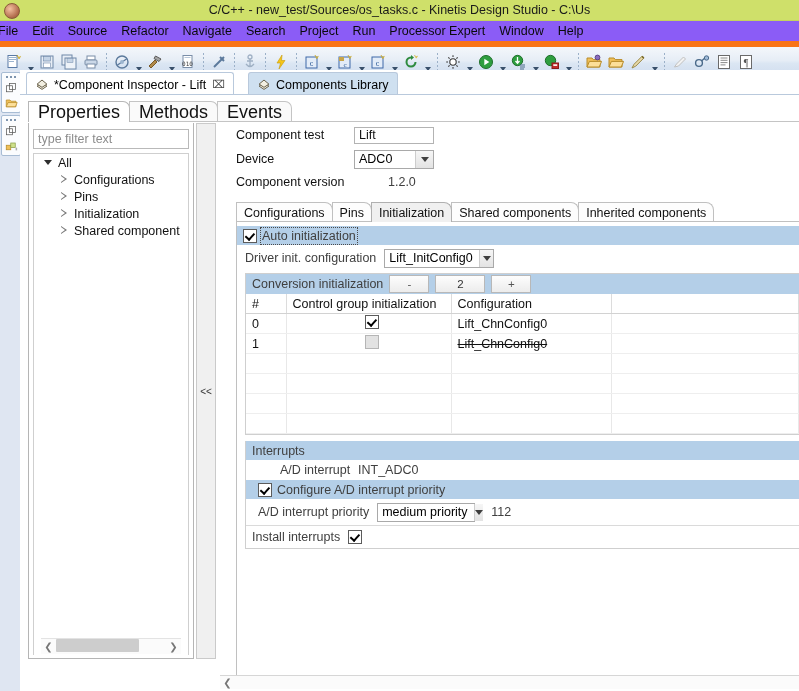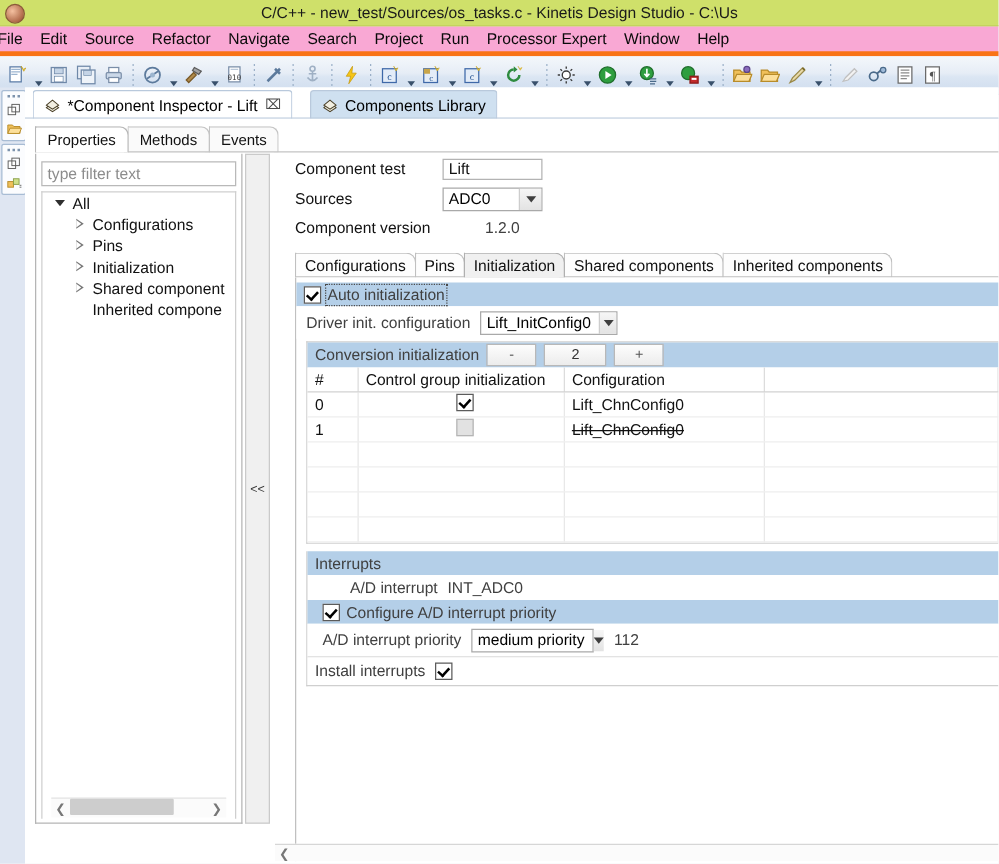--- a/index.html
+++ b/index.html
@@ -19,22 +19,22 @@
   }
   .titlebar .title{font-size:12.5px;color:#1a1a1a;white-space:nowrap;}
   .titlebar .applogo{
     position:absolute;left:4px;top:3px;width:14px;height:14px;border-radius:50%;
     background:radial-gradient(circle at 35% 35%,#f4c0a0,#b06a4a 70%,#8a4a2e);
     border:1px solid #8a5a3a;
   }
 
   
   .menubar{
-    height:20px;background:#f9a8d4;display:flex;align-items:center;
-    padding-left:0px;border-bottom:4px solid #f97316;
+    height:20px;background:#8b5cf6;display:flex;align-items:center;
+    padding-left:0px;border-bottom:6px solid #f97316;
   }
   .menubar .mi{
     padding:2px 7px;font-size:12.5px;color:#0a0a0a;white-space:nowrap;cursor:default;
   }
   .menubar .mi:first-child{padding-left:2px;margin-left:-4px;}
 
   
   .toolbar{
     height:30px;
     background:linear-gradient(to bottom,#f4f7fb 0%,#e6edf6 45%,#dbe6f3 55%,#cfdcee 100%);
@@ -82,21 +82,21 @@
   }
   .closeX{margin-left:6px;font-size:11px;color:#4a4a4a;line-height:1;}
   .tabline{position:absolute;left:0;right:0;bottom:0;height:1px;background:#b9c9dc;}
 
   
   .viewbody{position:absolute;left:0;right:0;top:25px;bottom:0;background:#ffffff;}
 
   
   .ptabs{position:absolute;left:8px;top:5px;height:22px;display:flex;align-items:flex-end;}
   .ptab{
-    height:20px;display:flex;align-items:center;padding:0 9px;font-size:12px;
+    height:20px;display:flex;align-items:center;padding:0 9px;font-size:18px;
     border:1px solid #c4c4c4;border-bottom:none;background:#fafafa;color:#111;
     border-radius:0 7px 0 0;margin-right:-1px;position:relative;
   }
   .ptab.sel{background:#ffffff;border-color:#b7b7b7;font-weight:normal;z-index:3;}
   .ptabline{position:absolute;left:8px;right:0;top:26px;height:1px;background:#c4c4c4;}
 
   
   .treepanel{position:absolute;left:8px;top:28px;width:164px;bottom:32px;
              background:#ffffff;border:1px solid #b5b5b5;border-top:none;}
   .filterbox{
@@ -557,24 +557,20 @@
                 <span class="arrowR"></span>
               </span>
             <span style="padding-left:4px;">Initialization</span>
           </div>
           <div class="trow" style="padding-left:24px;">
             <span class="tw">
                 <span class="arrowR"></span>
               </span>
             <span style="padding-left:4px;">Shared component</span>
           </div>
-          <div class="trow" style="padding-left:24px;">
-            <span class="tw"></span>
-            <span style="padding-left:4px;">Inherited compone</span>
-          </div>
         </div>
         <div class="hscroll">
           <div class="sbtn">❮</div>
           <div class="strack">
             <div class="sthumb" style="width:75%;margin-left:0;"></div>
           </div>
           <div class="sbtn">❯</div>
         </div>
       </div>
 
@@ -585,21 +581,21 @@
       <div class="details">
 
         <div class="drow" style="height:24px;">
           <div class="dlabel">Component test</div>
           <div class="txtin">
             <span>Lift</span>
           </div>
         </div>
 
         <div class="drow" style="height:24px;">
-          <div class="dlabel">Sources</div>
+          <div class="dlabel">Device</div>
           <div class="combo" style="width:80px;">
             <span class="cv">ADC0</span>
             <span class="cbtn">
                 <span class="chev"></span>
               </span>
           </div>
         </div>
 
         <div class="drow" style="height:22px;gap:34px;">
           <div class="dlabel">Component version</div>

